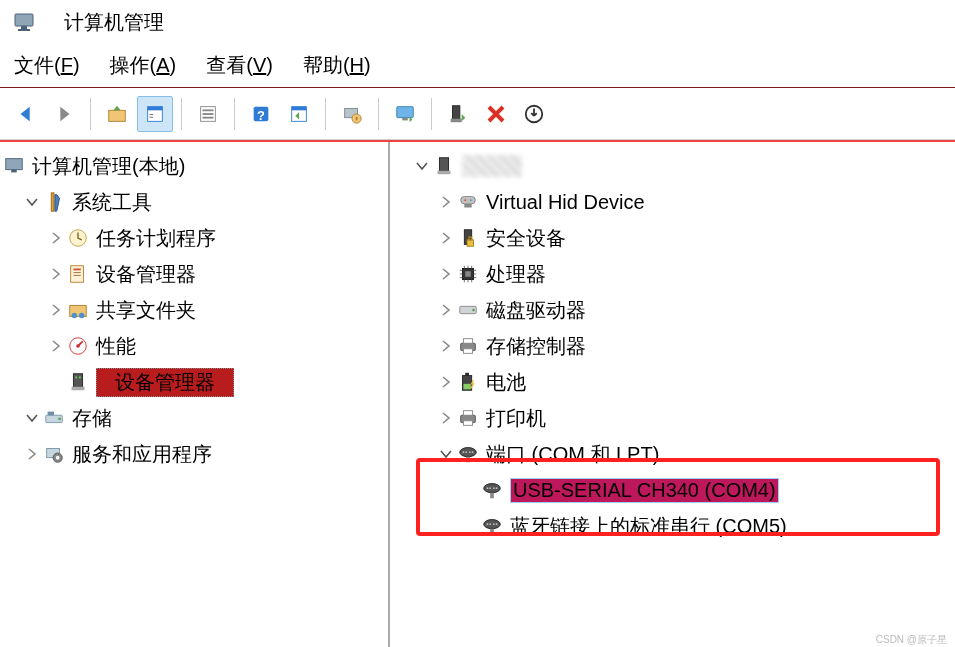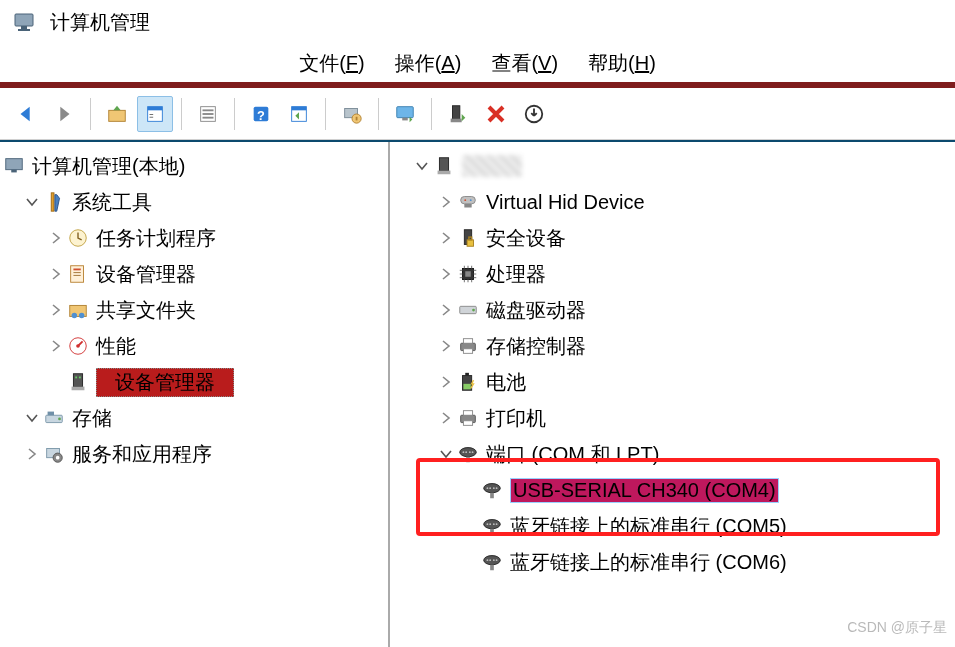--- a/index.html
+++ b/index.html
@@ -1,41 +1,41 @@
 <!DOCTYPE html>
 <html><head>
 <meta charset="utf-8">
 <style>
   * { box-sizing: border-box; font-family: "Segoe UI", "Microsoft YaHei", sans-serif; }
   body { margin: 0; width: 955px; height: 647px; background: #fff; overflow: hidden; font-size: 18px; color: #000; }
-  .title-bar { height: 44px; display: flex; align-items: center; padding: 4px 12px; gap: 14px; }
+  .title-bar { height: 44px; display: flex; align-items: center; padding: 4px 12px; gap: 28px; }
   .title-bar .icon { width: 24px; height: 24px; }
   .title-text { font-size: 20px; }
-  .menu-bar { height: 44px; display: flex; align-items: center; padding: 4px 26px; gap: 30px; border-bottom: 6px solid #7f1d1d; justify-content: center; }
+  .menu-bar { height: 44px; display: flex; align-items: center; padding: 4px 14px; gap: 30px; border-bottom: 1px solid #7f1d1d; }
   .menu-item { font-size: 20px; cursor: pointer; }
   .menu-item u { text-decoration: underline; }
   .toolbar { height: 52px; display: flex; align-items: center; padding: 0 8px; gap: 2px; border-bottom: 1px solid #d0d0d0; }
   .tool-btn { width: 36px; height: 36px; display: flex; align-items: center; justify-content: center; border: 1px solid transparent; cursor: pointer; border-radius: 2px; }
   .tool-btn.active { background: #cde6f7; border-color: #8cbfe6; }
   .tool-sep { width: 1px; height: 32px; background: #ccc; margin: 0 6px; }
-  .content { display: flex; height: calc(647px - 44px - 44px - 52px); border-top: 2px solid #0c4a6e; }
+  .content { display: flex; height: calc(647px - 44px - 44px - 52px); border-top: 2px solid #ef4444; }
   .left-pane { width: 390px; border-right: 2px solid #aaa; padding: 6px 2px; overflow: auto; }
   .right-pane { flex: 1; padding: 6px 2px; overflow: hidden; position: relative; }
   .tree-row { display: flex; align-items: center; height: 36px; white-space: nowrap; }
   .expander { width: 20px; height: 20px; display: inline-flex; align-items: center; justify-content: center; cursor: pointer; flex-shrink: 0; }
   .expander svg { width: 12px; height: 12px; }
   .node-icon { width: 24px; height: 24px; display: inline-flex; align-items: center; justify-content: center; margin-right: 6px; flex-shrink: 0; }
   .node-icon svg { width: 22px; height: 22px; }
   .node-label { font-size: 20px; }
   .ind { display: inline-block; flex-shrink: 0; }
   .ind1 { width: 20px; } .ind2 { width: 44px; } .ind3 { width: 68px; }
   .selected-left { background: #b91c1c; border: 1px dotted #888; padding: 0 18px; }
   .selected-right { background: #be185d; border: 1px solid #99d1ff; padding: 0 2px; }
   .highlight-box { position: absolute; border: 4px solid #ff2020; border-radius: 4px; pointer-events: none; }
-  .watermark { position: absolute; right: 8px; bottom: 10px; font-size: 14px; color: rgba(100,100,100,0.45); }
+  .watermark { position: absolute; right: 8px; bottom: 0; font-size: 10px; color: rgba(100,100,100,0.45); }
   .pixelated { filter: blur(2px); background: repeating-linear-gradient(45deg,#ddd,#ddd 4px,#eee 4px,#eee 8px); width: 60px; height: 22px; border-radius: 2px; }
 </style>
 </head>
 <body>
 
 <div class="title-bar">
   <span class="icon">
     <svg viewBox="0 0 24 24">
         <rect x="3" y="4" width="18" height="12" rx="1" fill="#8fa5b8" stroke="#4a6378"></rect>
         <rect x="9" y="16" width="6" height="3" fill="#4a6378"></rect>
@@ -453,34 +453,17 @@
             <ellipse cx="12" cy="10" rx="9" ry="5" fill="#555" stroke="#222"></ellipse>
             <circle cx="7" cy="10" r="1" fill="#bbb"></circle>
             <circle cx="10" cy="10" r="1" fill="#bbb"></circle>
             <circle cx="14" cy="10" r="1" fill="#bbb"></circle>
             <circle cx="17" cy="10" r="1" fill="#bbb"></circle>
             <rect x="10" y="15" width="4" height="6" fill="#888"></rect>
           </svg>
         </span>
       <span class="node-label">蓝牙链接上的标准串行 (COM5)</span>
     </div>
-    <div class="tree-row">
-      <span class="ind ind3"></span>
-      <span class="expander" style="visibility:hidden">
-          <svg viewBox="0 0 12 12"></svg>
-        </span>
-      <span class="node-icon">
-          <svg viewBox="0 0 24 24">
-            <ellipse cx="12" cy="10" rx="9" ry="5" fill="#555" stroke="#222"></ellipse>
-            <circle cx="7" cy="10" r="1" fill="#bbb"></circle>
-            <circle cx="10" cy="10" r="1" fill="#bbb"></circle>
-            <circle cx="14" cy="10" r="1" fill="#bbb"></circle>
-            <circle cx="17" cy="10" r="1" fill="#bbb"></circle>
-            <rect x="10" y="15" width="4" height="6" fill="#888"></rect>
-          </svg>
-        </span>
-      <span class="node-label">蓝牙链接上的标准串行 (COM6)</span>
-    </div>
 
     <div class="highlight-box" style="left:26px; top:316px; width:524px; height:78px;"></div>
     <div class="watermark">CSDN @原子星</div>
   </div>
 </div>
 
 </body></html>

